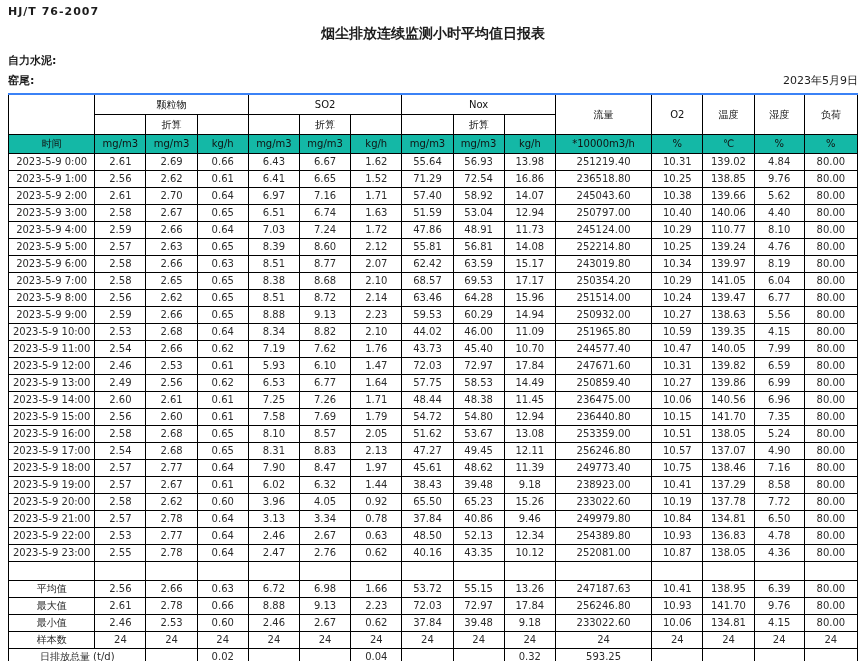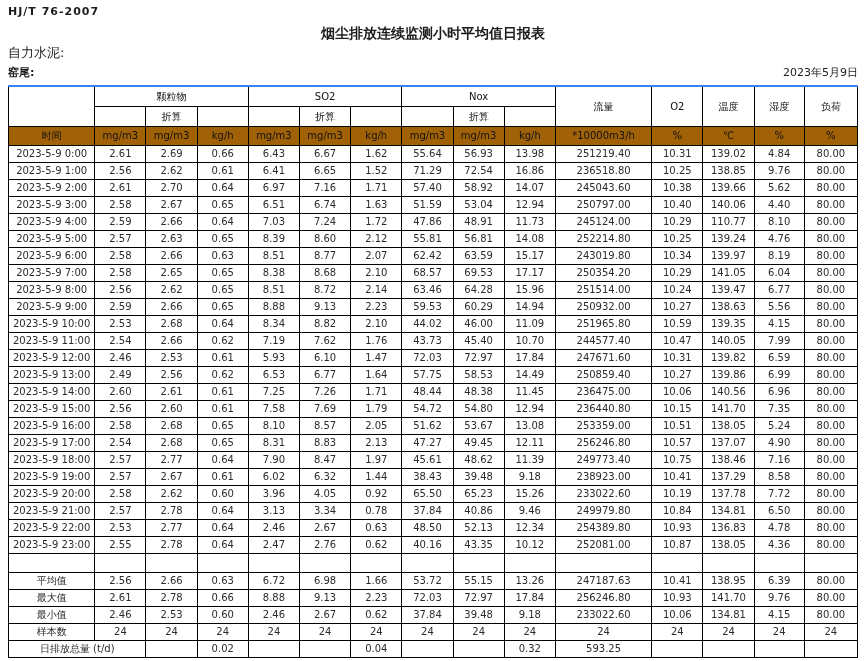--- a/index.html
+++ b/index.html
@@ -4,35 +4,35 @@
 <style>
   html,body { margin:0; padding:0; }
   body {
     width:866px; height:661px; background:#ffffff; overflow:hidden;
     font-family:"DejaVu Sans","Liberation Sans",sans-serif;
     color:#1c1c1c; position:relative;
   }
   .page { padding:4px 8px 16px 8px; }
   .std-no { font-size:11px; font-weight:bold; height:16px; line-height:16px; letter-spacing:1px; }
   .title { font-size:14px; font-weight:bold; text-align:center; height:18px; line-height:18px; margin-top:4px; }
-  .company { font-size:13px; font-weight:normal; height:14px; line-height:14px; margin-top:4px; }
+  .company { font-size:11px; font-weight:bold; height:14px; line-height:14px; margin-top:12px; }
   .station-line { display:flex; justify-content:space-between; align-items:flex-end; height:16px; margin-top:4px; }
   .station { font-size:11px; font-weight:bold; }
   .date { font-size:11px; font-weight:normal; }
   table.report {
     border-collapse:collapse; table-layout:fixed; width:850px; margin-top:5px;
     border-top:2px solid #3b82f6;
   }
   table.report td {
     border:1px solid #000; font-size:10px; text-align:center; padding:0;
     height:16px; line-height:16px; white-space:nowrap; overflow:hidden;
     font-weight:normal; color:#2b2b2b;
   }
   tr.h td { height:19px; line-height:19px; color:#111; }
-  tr.green td { background:#a16207; height:18px; line-height:18px; }
+  tr.green td { background:#14b8a6; height:18px; line-height:18px; }
   tr.spacer td { height:18px; }
   td.lbl-left { text-align:left; padding-left:2px; }
 </style>
 </head>
 <body>
 
 <div class="page">
   <div class="std-no">HJ/T  76-2007</div>
   <div class="title">烟尘排放连续监测小时平均值日报表</div>
   <div class="company">自力水泥:</div>

